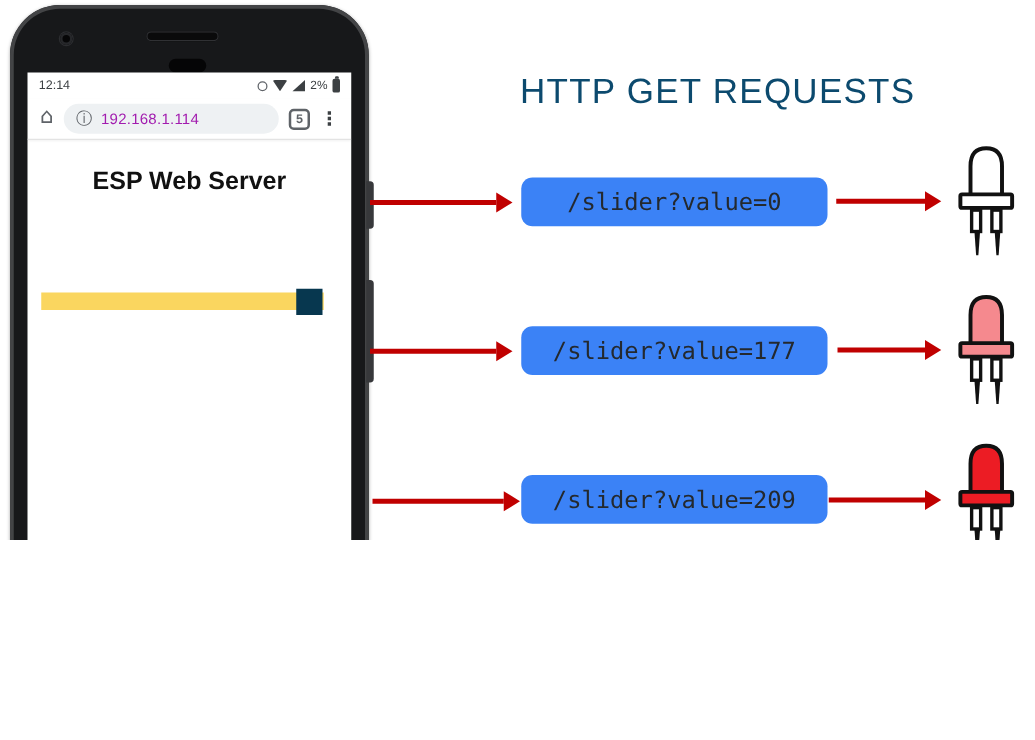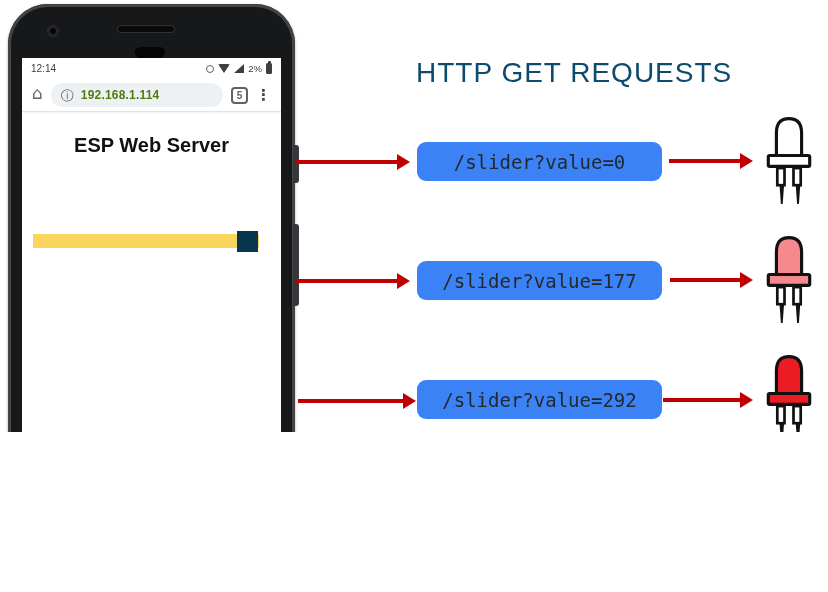--- a/index.html
+++ b/index.html
@@ -56,21 +56,21 @@
   .address-bar {
     height:33px; display:flex; align-items:center; gap:8px; padding:0 10px;
     border-bottom:1px solid #e3e3e3; box-shadow:0 1px 2px rgba(0,0,0,.06);
   }
   .home-icon { font-family:"DejaVu Sans", sans-serif; font-size:17px; color:#5f6368; line-height:1; margin-top:-3px; }
   .url-pill {
     flex:1; height:24px; background:#eef1f3; border-radius:13px;
     display:flex; align-items:center; gap:7px; padding:0 10px;
   }
   .info-icon { font-family:"DejaVu Sans", sans-serif; font-size:13px; color:#5f6368; line-height:1; }
-  .url-text { font-size:12px; color:#4d7c0f; letter-spacing:.2px;font-weight:bold; }
+  .url-text { font-size:12px; color:#a21caf; letter-spacing:.2px; }
   .tab-box {
     width:17px; height:17px; border:2px solid #5f6368; border-radius:4px;
     display:flex; align-items:center; justify-content:center;
     font-size:10px; font-weight:bold; color:#5f6368;
   }
   .kebab-icon { font-family:"DejaVu Sans", sans-serif; font-size:15px; color:#3c4043; font-weight:bold; line-height:1; }
 
   .page-heading { margin-top:22px; text-align:center; font-size:20px; font-weight:bold; color:#111; }
   .page-value   { margin-top:22px; text-align:center; font-size:15px; color:#202124; }
 
@@ -170,21 +170,21 @@
     <path d="M16,47 L16,20 Q16,4 30,4 Q44,4 44,20 L44,47 Z" stroke="#111" stroke-width="3.5" fill="#F5898E"></path>
     <rect x="7" y="45" width="46" height="12" rx="1.5" stroke="#111" stroke-width="3.5" fill="#F5898E"></rect>
     <rect x="17" y="59" width="8" height="19" fill="#fff" stroke="#111" stroke-width="3"></rect>
     <rect x="35" y="59" width="8" height="19" fill="#fff" stroke="#111" stroke-width="3"></rect>
     <path d="M19.5,78 L24.5,78 L23,99 L21,99 Z" fill="#111"></path>
     <path d="M37.5,78 L42.5,78 L41,99 L39,99 Z" fill="#111"></path>
   </svg>
 
   <div class="arrow" style="left:298px; top:399px; width:105px;"></div>
   <div class="code-box" style="left:417px; top:380px;">
-    <span>/slider?value=292</span>
+    <span>/slider?value=209</span>
   </div>
   <div class="arrow" style="left:663px; top:398px; width:77px;"></div>
   <svg class="led" style="left:762px; top:352px;" viewBox="0 0 60 100">
     <path d="M16,47 L16,20 Q16,4 30,4 Q44,4 44,20 L44,47 Z" stroke="#111" stroke-width="3.5" fill="#EC1C24"></path>
     <rect x="7" y="45" width="46" height="12" rx="1.5" stroke="#111" stroke-width="3.5" fill="#EC1C24"></rect>
     <rect x="17" y="59" width="8" height="19" fill="#fff" stroke="#111" stroke-width="3"></rect>
     <rect x="35" y="59" width="8" height="19" fill="#fff" stroke="#111" stroke-width="3"></rect>
     <path d="M19.5,78 L24.5,78 L23,99 L21,99 Z" fill="#111"></path>
     <path d="M37.5,78 L42.5,78 L41,99 L39,99 Z" fill="#111"></path>
   </svg>

